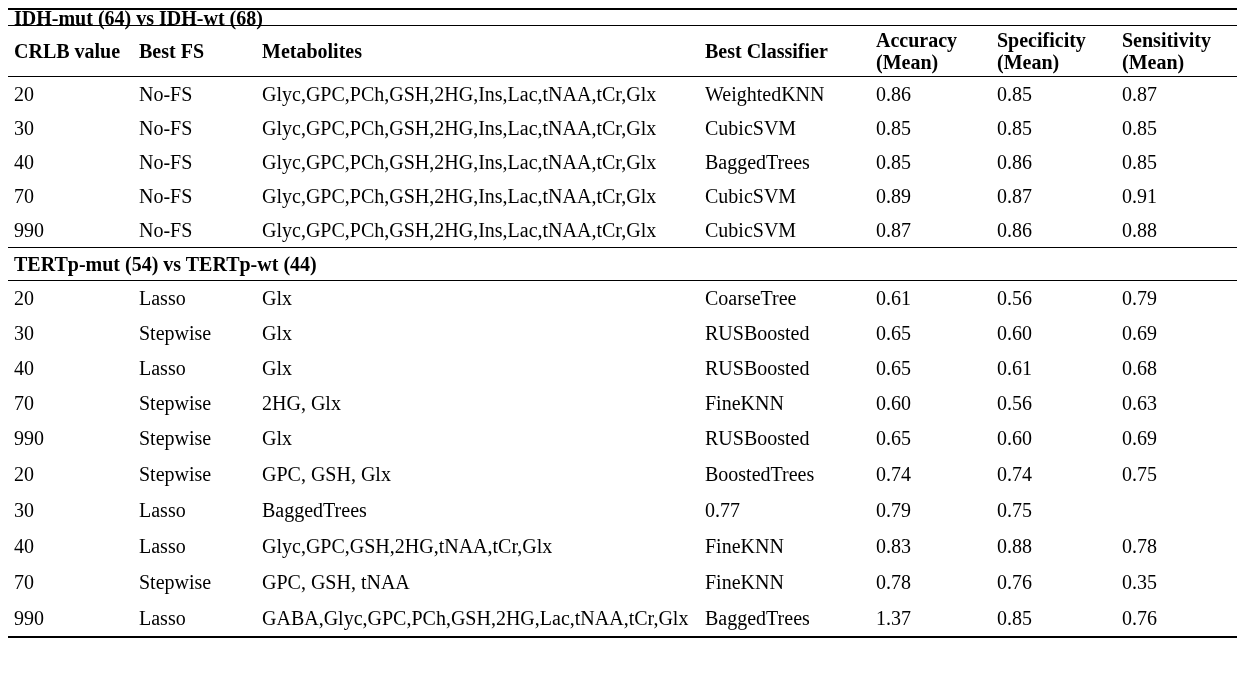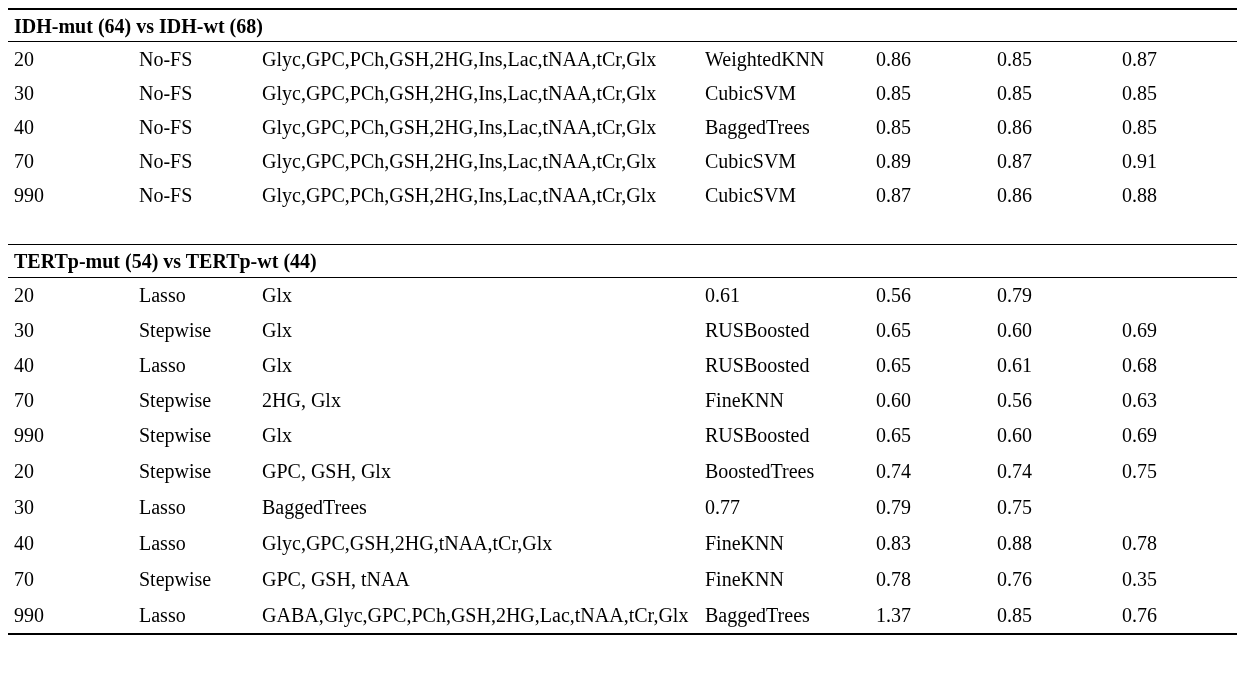--- a/index.html
+++ b/index.html
@@ -14,34 +14,33 @@
   .table {
     position: absolute;
     left: 8px;
     top: 8px;
     width: 1229px;
     border-top: 2px solid #000;
     border-bottom: 2px solid #000;
     box-sizing: content-box;
   }
   .section-title {
-    height: 32px;
+    height: 16px;
     display: flex;
     align-items: center;
     padding-left: 6px;
     font-weight: bold;
     font-size: 20px;
     border-bottom: 1px solid #000;
     box-sizing: border-box;
     padding-top: 1px;
   }
   .section-title.bt {
     border-top: 1px solid #000;
     height: 34px;
-    margin-top: 32px;
   }
   .head-row {
     display: grid;
     grid-template-columns: 125px 123px 443px 171px 121px 125px 115px;
     padding-left: 6px;
     height: 51px;
     align-items: center;
     border-bottom: 1px solid #000;
     font-weight: bold;
     font-size: 20px;
@@ -64,20 +63,29 @@
   .sec-b .row { height: 35px; }
   .sec-c .row { height: 36px; }
 </style>
 </head>
 <body>
 
 <div class="table">
 
   <div class="section-title">IDH-mut (64) vs IDH-wt (68)</div>
 
+  <div class="head-row">
+    <div class="cell">CRLB value</div>
+    <div class="cell">Best FS</div>
+    <div class="cell">Metabolites</div>
+    <div class="cell">Best Classifier</div>
+    <div class="cell">Accuracy (Mean)</div>
+    <div class="cell">Specificity (Mean)</div>
+    <div class="cell">Sensitivity (Mean)</div>
+  </div>
 
   <div class="sec-a">
     <div class="row">
       <div class="cell">20</div>
       <div class="cell">No-FS</div>
       <div class="cell">Glyc,GPC,PCh,GSH,2HG,Ins,Lac,tNAA,tCr,Glx</div>
       <div class="cell">WeightedKNN</div>
       <div class="cell">0.86</div>
       <div class="cell">0.85</div>
       <div class="cell">0.87</div>
@@ -120,20 +128,21 @@
     </div>
   </div>
 
   <div class="section-title bt">TERTp-mut (54) vs TERTp-wt (44)</div>
 
   <div class="sec-b">
     <div class="row">
       <div class="cell">20</div>
       <div class="cell">Lasso</div>
       <div class="cell">Glx</div>
+      <div class="cell">CoarseTree</div>
       <div class="cell">0.61</div>
       <div class="cell">0.56</div>
       <div class="cell">0.79</div>
     </div>
     <div class="row">
       <div class="cell">30</div>
       <div class="cell">Stepwise</div>
       <div class="cell">Glx</div>
       <div class="cell">RUSBoosted</div>
       <div class="cell">0.65</div>

